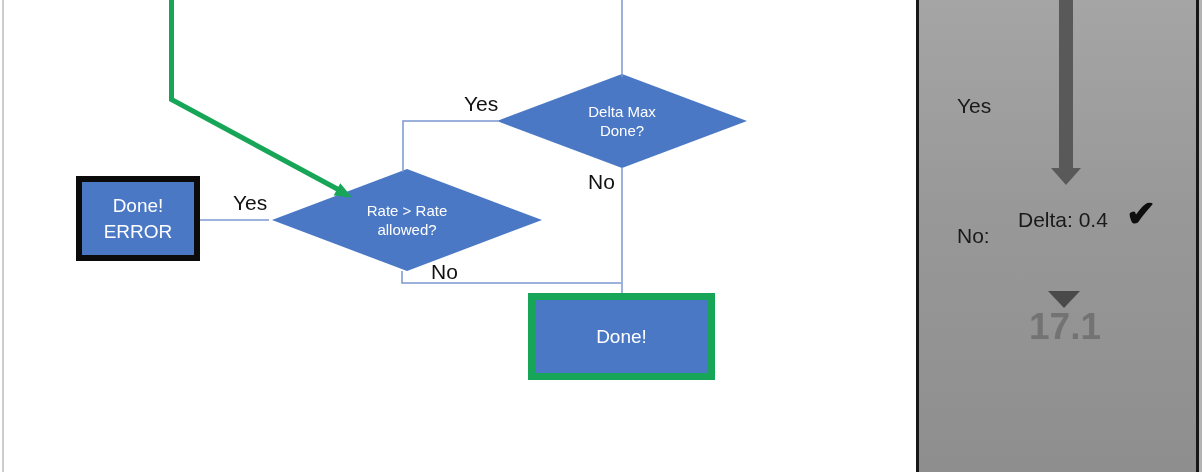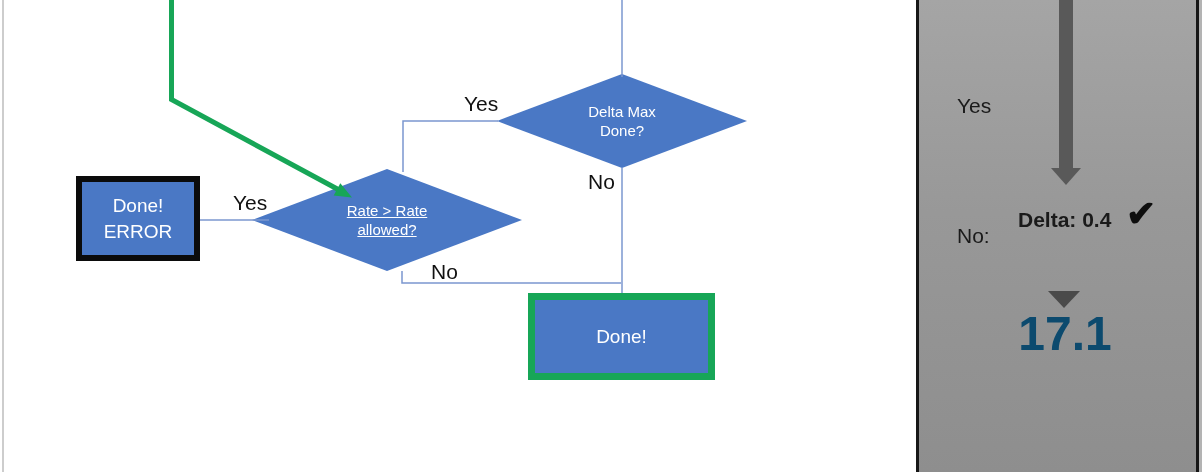--- a/index.html
+++ b/index.html
@@ -31,21 +31,21 @@
   
   .diamond {
     background: #4a78c5;
     clip-path: polygon(50% 0, 100% 50%, 50% 100%, 0 50%);
     display: flex; flex-direction: column;
     align-items: center; justify-content: center;
     color: #ffffff; font-size: 15px; line-height: 19px;
     text-align: center; z-index: 3;
   }
   .diamond-check { left: 497px; top: 74px; width: 250px; height: 94px; }
-  .diamond-rate  { left: 252px; top: 169px; width: 270px; height: 102px; text-decoration: underline; }
+  .diamond-rate  { left: 272px; top: 169px; width: 270px; height: 102px; }
 
   .proc-box {
     background: #4a78c5;
     display: flex; flex-direction: column;
     align-items: center; justify-content: center;
     color: #ffffff; text-align: right; z-index: 3;
     box-sizing: border-box;
   }
   .box-done-error {
     left: 76px; top: 176px; width: 124px; height: 85px;
@@ -75,28 +75,28 @@
     box-sizing: border-box;
     z-index: 2;
   }
   .right-sliver {
     left: 1199px; top: 0; width: 3px; height: 472px;
     background: #b3b3b3; z-index: 2;
   }
   .panel-text { color: #1a1a1a; font-size: 21px; z-index: 4; white-space: nowrap; }
   .p-yes   { left: 957px; top: 94px; }
   .p-no    { left: 957px; top: 224px; }
-  .p-delta { left: 1018px; top: 208px; font-weight: bold; }
+  .p-delta { left: 1018px; top: 208px; }
   .p-check {
     left: 1126px; top: 193px; font-size: 36px; font-weight: 700;
     color: #0e0e0e; z-index: 4;
   }
   .p-value {
     left: 1005px; top: 306px; width: 120px; text-align: center;
-    font-size: 48px; font-weight: 700; color: #0c4a6e; z-index: 4;
+    font-size: 37px; font-weight: 700; color: #737373; z-index: 4;
   }
 
   
   .arrow-shaft { background: #595959; z-index: 3; }
   .big-shaft  { left: 1059px; top: 0;     width: 14px; height: 169px; }
   .big-head {
     left: 1051px; top: 168px; width: 0; height: 0; z-index: 3;
     border-left: 15px solid transparent;
     border-right: 15px solid transparent;
     border-top: 17px solid #595959;

